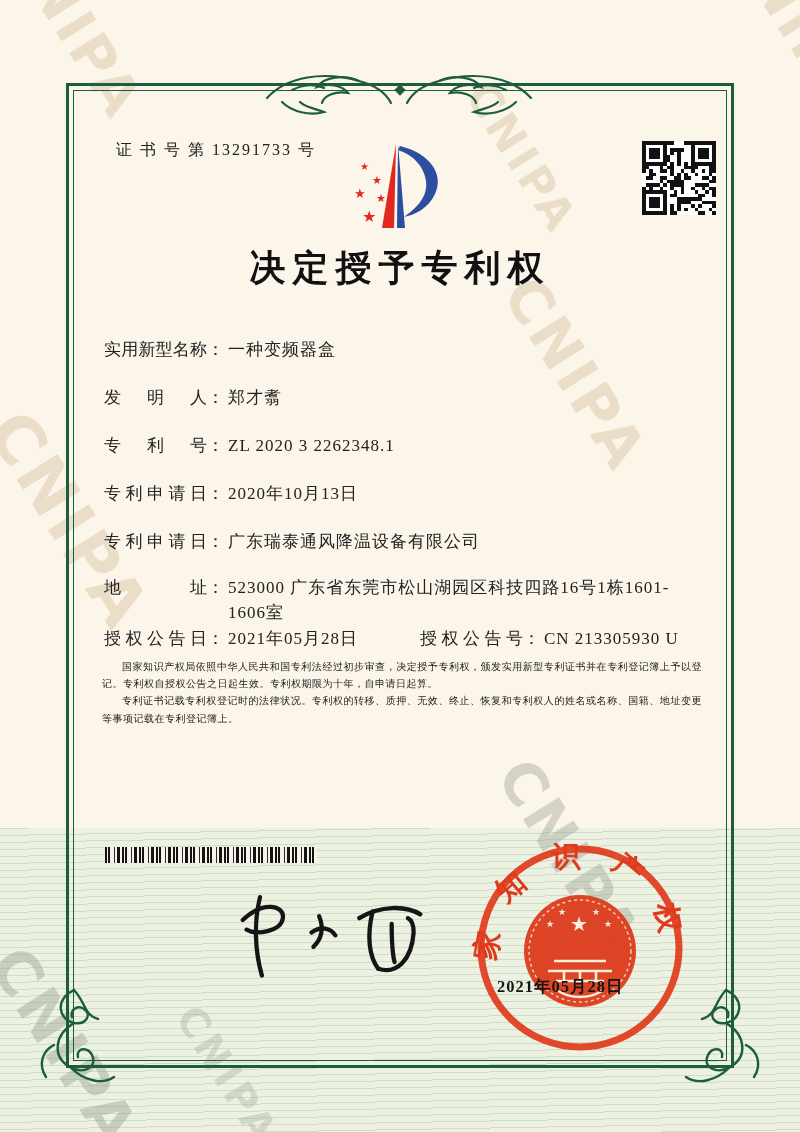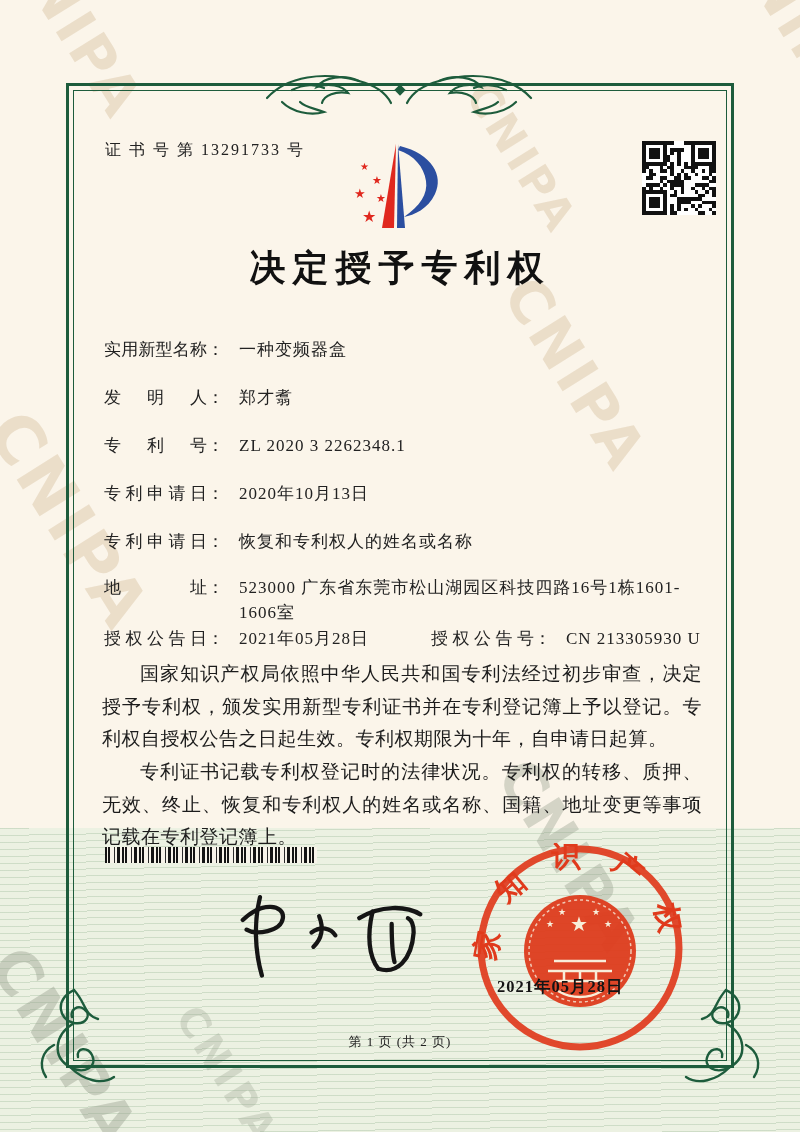--- a/index.html
+++ b/index.html
@@ -29,41 +29,41 @@
   .frame-outer{position:absolute;left:66px;top:83px;right:66px;bottom:64px;
     border:3px solid #1d5c3c;}
   .frame-inner{position:absolute;left:73px;top:90px;right:73px;bottom:71px;
     border:1px solid #1d5c3c;}
   .ornament{position:absolute;color:#1d5c3c;}
   .ornament-top{left:260px;top:58px;}
   .corner-bl{left:14px;top:980px;}
   .corner-br{left:676px;top:980px;transform:scaleX(-1);}
 
   
-  .cert-no{position:absolute;left:105px;top:140px;font-size:16px;letter-spacing:2px;color:#222;}
+  .cert-no{position:absolute;left:116px;top:140px;font-size:16px;letter-spacing:2px;color:#222;}
   .logo{position:absolute;left:330px;top:136px;}
   .qr{position:absolute;left:642px;top:141px;width:74px;height:74px;background:#fff;}
   .qr div{position:absolute;background:#111;}
 
   .title{position:absolute;left:0;width:800px;top:244px;text-align:center;
     font-size:36px;font-weight:bold;letter-spacing:7px;color:#111;}
 
   
   .fields{position:absolute;left:104px;top:338px;width:600px;font-size:17px;color:#222;}
   .frow{position:absolute;left:0;white-space:nowrap;}
   .frow .flabel{display:inline-block;width:103px;text-align:justify;text-align-last:justify;vertical-align:top;}
   .frow .fcolon{display:inline-block;vertical-align:top;}
-  .frow .fvalue{display:inline-block;margin-left:15px;vertical-align:top;white-space:normal;
+  .frow .fvalue{display:inline-block;margin-left:4px;vertical-align:top;white-space:normal;
     max-width:478px;letter-spacing:1px;line-height:1.45;}
   .r0{top:0px;} .r1{top:48px;} .r2{top:96px;} .r3{top:144px;} .r4{top:192px;} .r5{top:238px;}
   .rgrant{top:289px;}
   .grant2{margin-left:62px;}
 
   
-  .bodytext{position:absolute;left:102px;top:658px;width:600px;font-size:19px;
+  .bodytext{position:absolute;left:102px;top:658px;width:600px;font-size:10px;
     line-height:1.72;color:#1c1c1c;text-align:justify;}
   .bodytext p{margin:0;text-indent:2em;letter-spacing:0.5px;}
 
   
   .barcode{position:absolute;left:105px;top:847px;width:212px;height:16px;
     background:repeating-linear-gradient(90deg,
       #141414 0 2px,#f7f3e9 2px 3px,#141414 3px 5px,#f7f3e9 5px 9px,
       #2c2c2c 9px 10px,#f7f3e9 10px 12px,#141414 12px 15px,#f7f3e9 15px 17px);}
 
   
@@ -385,21 +385,21 @@
     <div class="frow r1">
       <span class="flabel">发明人</span><span class="fcolon">：</span><span class="fvalue">郑才翥</span>
     </div>
     <div class="frow r2">
       <span class="flabel">专利号</span><span class="fcolon">：</span><span class="fvalue">ZL 2020 3 2262348.1</span>
     </div>
     <div class="frow r3">
       <span class="flabel">专利申请日</span><span class="fcolon">：</span><span class="fvalue">2020年10月13日</span>
     </div>
     <div class="frow r4">
-      <span class="flabel">专利申请日</span><span class="fcolon">：</span><span class="fvalue">恢复和专利权人的姓名或名称</span>
+      <span class="flabel">专利申请日</span><span class="fcolon">：</span><span class="fvalue">广东瑞泰通风降温设备有限公司</span>
     </div>
     <div class="frow r5">
       <span class="flabel">地址</span><span class="fcolon">：</span><span class="fvalue">523000 广东省东莞市松山湖园区科技四路16号1栋1601-1606室</span>
     </div>
     <div class="frow rgrant">
       <span class="flabel">授权公告日</span><span class="fcolon">：</span><span class="fvalue">2021年05月28日</span><span class="flabel grant2">授权公告号</span><span class="fcolon">：</span><span class="fvalue">CN 213305930 U</span>
     </div>
   </div>
 
   <div class="bodytext">
@@ -441,15 +441,14 @@
       <line x1="78" y1="128" x2="142" y2="128"></line>
       <line x1="86" y1="138" x2="134" y2="138"></line>
       <line x1="94" y1="128" x2="94" y2="138"></line>
       <line x1="110" y1="128" x2="110" y2="138"></line>
       <line x1="126" y1="128" x2="126" y2="138"></line>
       <path d="M88,148 C102,156 118,156 132,148" fill="none"></path>
     </g>
   </svg>
   <div class="seal-date">2021年05月28日</div>
 
-  <div class="page-info">第 1 页 (共 2 页)</div>
 
 </div>
 
 </body></html>

